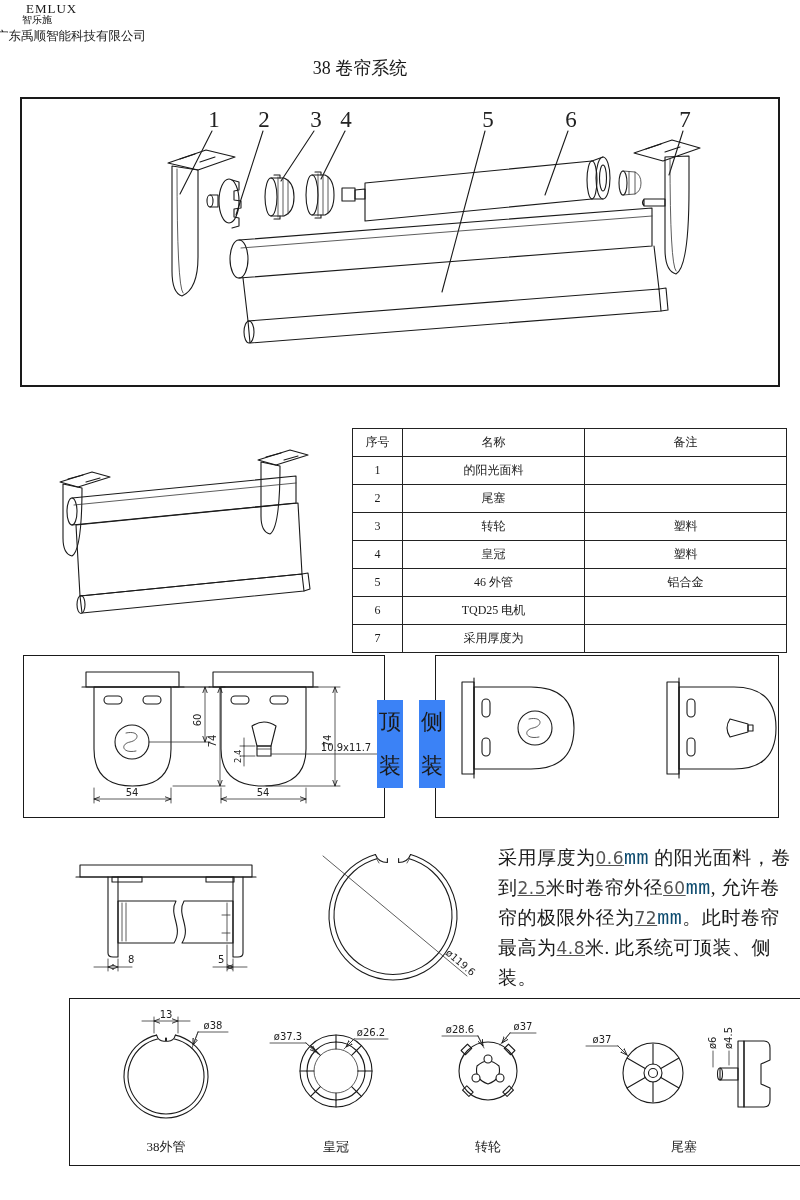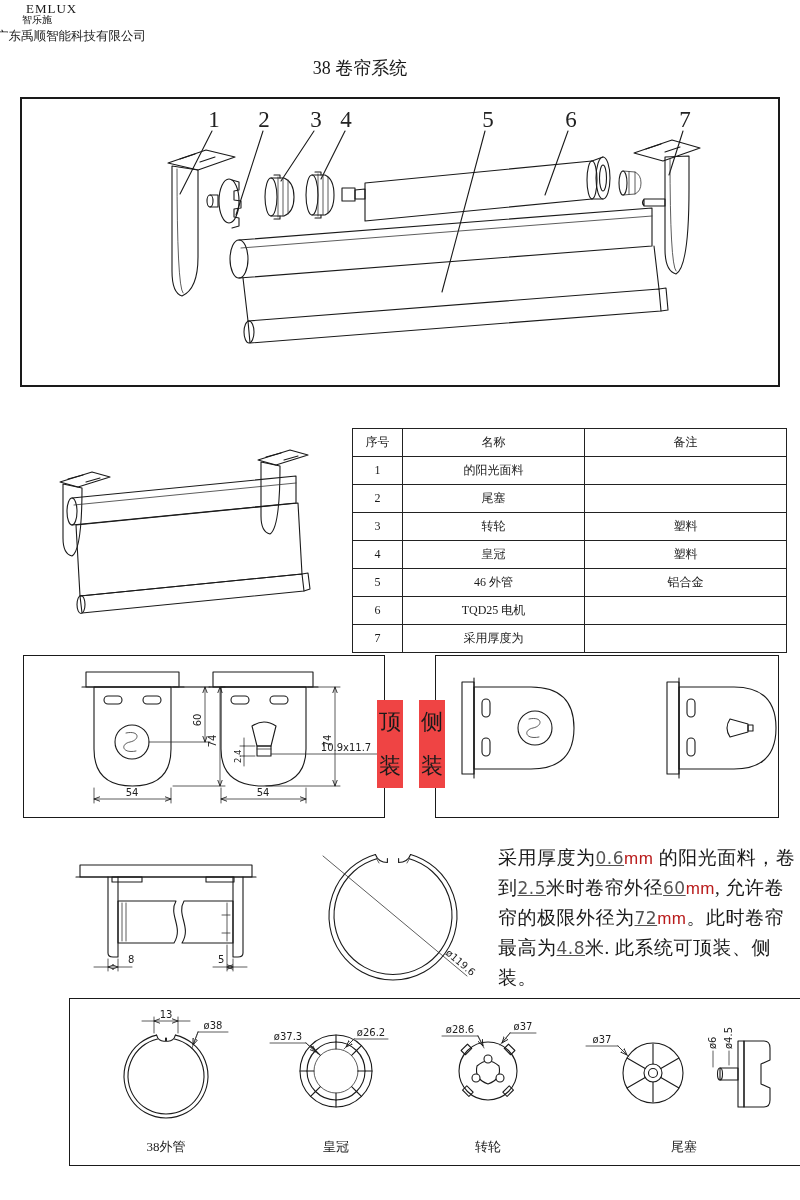--- a/index.html
+++ b/index.html
@@ -22,27 +22,27 @@
   .brand{position:absolute;left:26px;top:1px;font-size:13px;letter-spacing:1px;}
   .brandcn{position:absolute;left:22px;top:13px;font-size:10px;}
   .company{position:absolute;left:-4px;top:28px;font-size:12.5px;}
   .title{position:absolute;left:280px;top:56px;width:160px;text-align:center;font-size:18px;}
   
   .ptable{position:absolute;left:352px;top:408px;border-collapse:collapse;table-layout:fixed;margin-top:20px;}
   .ptable td{border:1px solid #222;height:27px;text-align:center;font-size:12px;
              padding:0 2px;overflow:hidden;white-space:nowrap;}
   
   .vlab{position:absolute;width:26px;text-align:center;font-size:22px;line-height:44px;
-        word-break:break-all;background:#ef4444;z-index:3;}
+        word-break:break-all;background:#3b82f6;z-index:3;}
   
   .desc{position:absolute;left:498px;top:843px;width:300px;font-size:19px;line-height:29px;
         letter-spacing:.5px;}
   .desc .num2{font-family:"DejaVu Sans",sans-serif;color:#555;font-size:17px;
         text-decoration:underline;margin-top:40px;}
-  .desc .unit{font-family:Liberation Sans, sans-serif;color:#b91c1c;font-size:17px;}
+  .desc .unit{font-family:Liberation Mono, monospace;color:#0c4a6e;font-size:20px;}
 </style>
 </head>
 <body>
 
 <svg width="0" height="0" style="position:absolute" aria-hidden="true">
   <defs>
     <pattern id="hatch" width="6" height="6" patternUnits="userSpaceOnUse" patternTransform="rotate(45)">
       <line x1="0" y1="0" x2="0" y2="6" stroke="#444" stroke-width="1"></line>
     </pattern>
     <marker id="ar" markerWidth="9" markerHeight="8" refX="8" refY="4" orient="auto-start-reverse">

